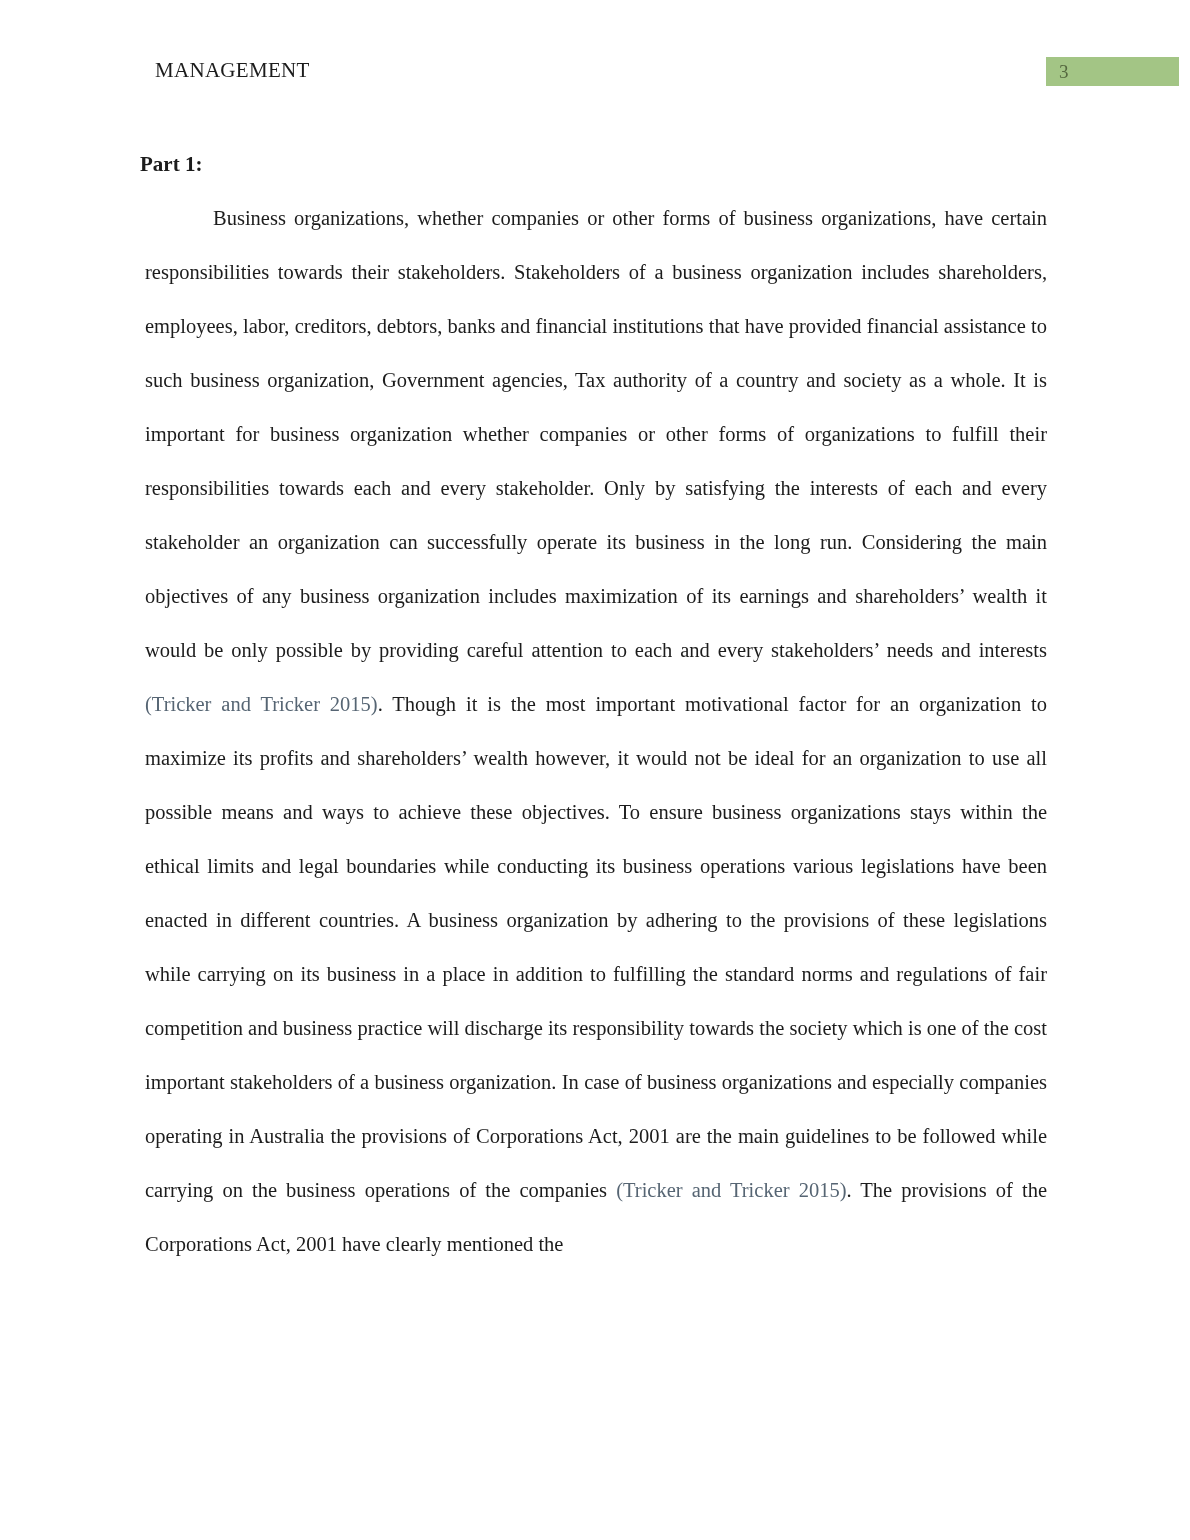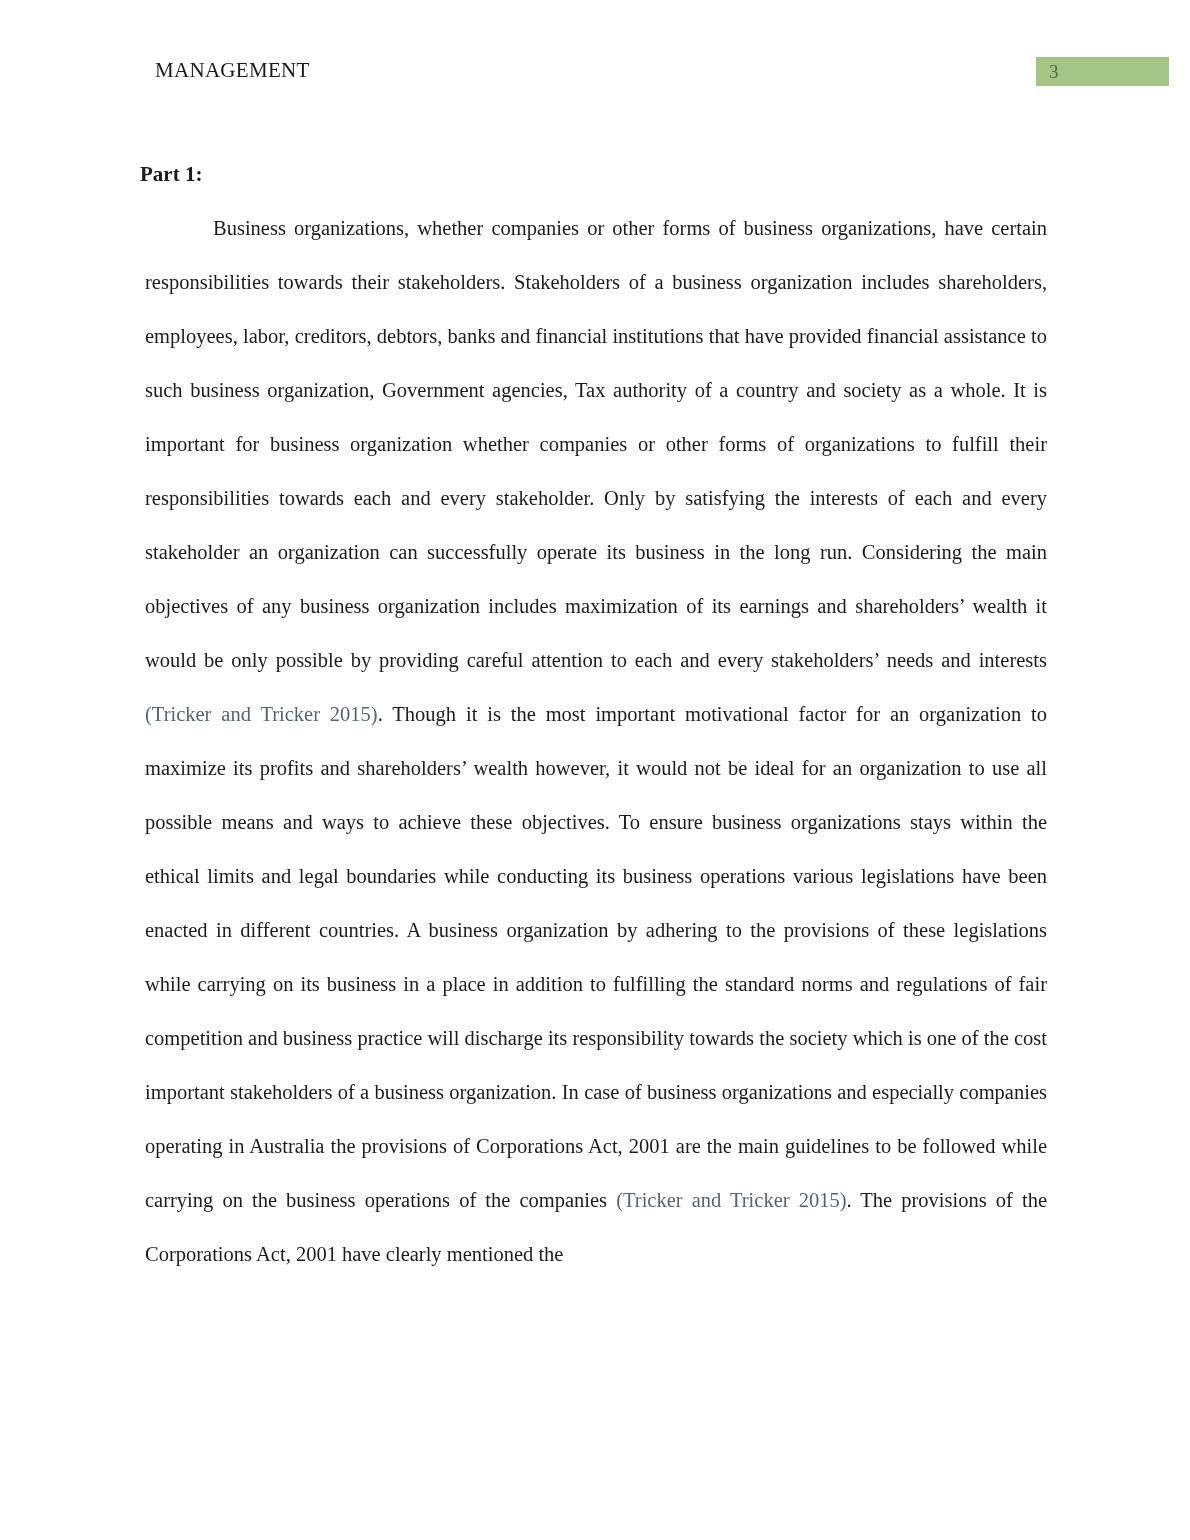--- a/index.html
+++ b/index.html
@@ -19,21 +19,21 @@
     height:1540px;
     background:#ffffff;
     font-family:"Liberation Serif", serif;
     color:var(--body-text);
     overflow:hidden;
   }
   .header{
     position:absolute;
     top:57px;
     left:0;
-    right:16px;
+    right:6px;
     height:30px;
   }
   .header-title{
     position:absolute;
     left:155px;
     top:1px;
     font-size:21px;
     letter-spacing:0.3px;
     color:#1c1c1c;
   }
@@ -49,21 +49,21 @@
     display:block;
     padding-left:13px;
     font-size:19px;
     line-height:29px;
     color:var(--badge-text);
     font-family:"Liberation Serif", serif;
   }
   .content{
     position:absolute;
     left:140px;
-    top:162px;
+    top:152px;
     width:912px;
   }
   .part-heading{
     margin:0;
     font-size:21px;
     font-weight:bold;
     color:#1c1c1c;
   }
   .body-paragraph{
     margin:5px;

